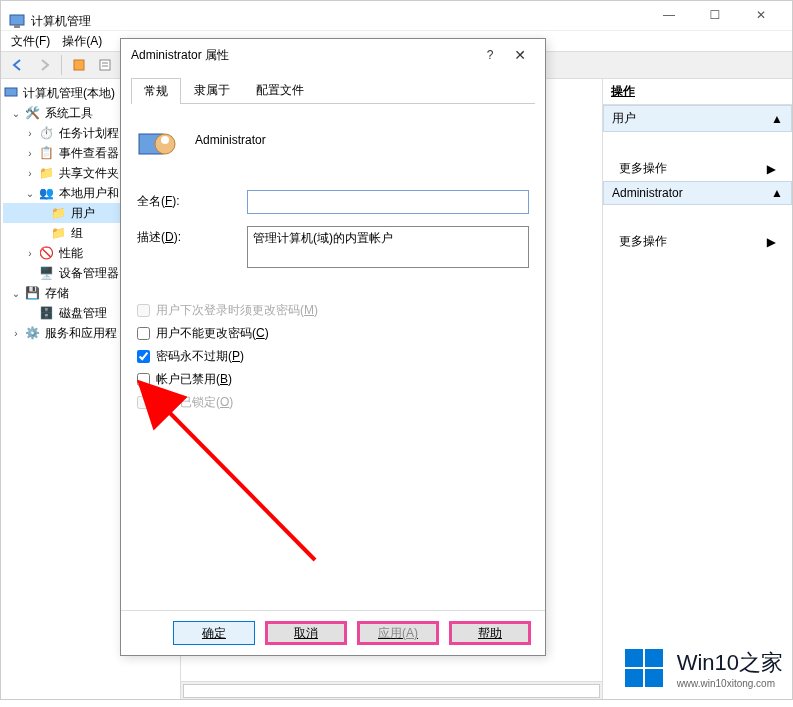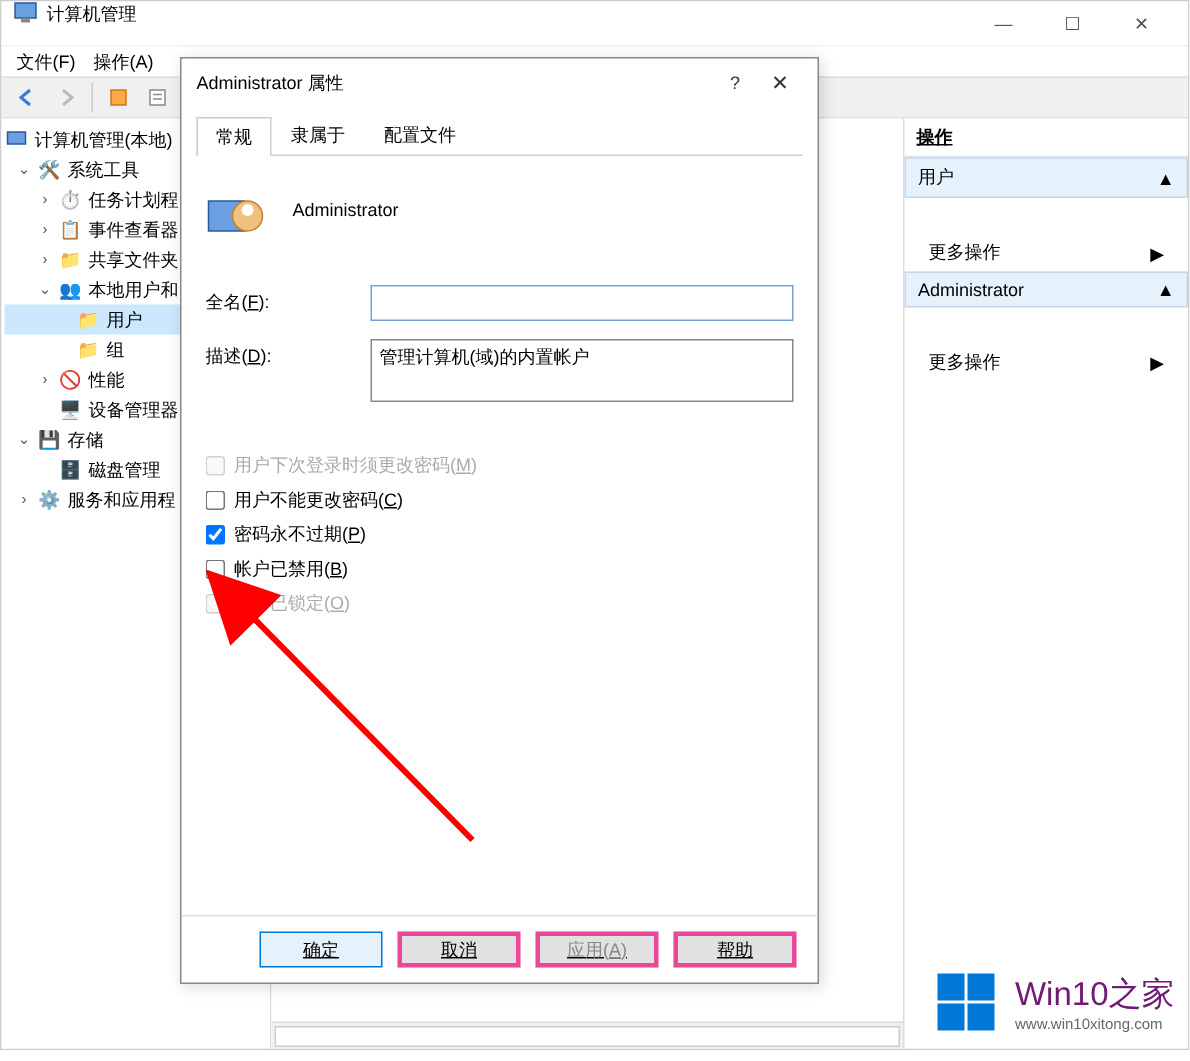--- a/index.html
+++ b/index.html
@@ -1,20 +1,20 @@
 <!DOCTYPE html>
 <html><head>
 <meta charset="utf-8">
 <style>
 * { box-sizing: border-box; margin: 0; padding: 0; font-family: "Microsoft YaHei", "Segoe UI", sans-serif; font-size: 12px; }
 body { background: #fff; width: 793px; height: 707px; position: relative; overflow: hidden; }
 
 
 .main-window { position: absolute; top: 0; left: 0; width: 793px; height: 700px; border: 1px solid #ccc; background: #fff; }
-.titlebar { height: 30px; background: #fff; display: flex; align-items: flex-start; padding: 0 8px; border-bottom: 1px solid #eee; }
+.titlebar { height: 30px; background: #fff; display: flex; align-items: flex-end; padding: 0 8px; border-bottom: 1px solid #eee; }
 .titlebar-icon { width: 16px; height: 16px; margin-right: 6px; }
 .titlebar-text { flex: 1; color: #000; }
 .win-controls { display: flex; gap: 0; }
 .win-btn { width: 46px; height: 30px; display: flex; align-items: center; justify-content: center; color: #555; }
 .menubar { height: 20px; display: flex; gap: 12px; padding: 2px 10px; background: #fff; }
 .menubar span { cursor: default; }
 .toolbar { height: 28px; background: #f0f0f0; border-top: 1px solid #ddd; border-bottom: 1px solid #ddd; display: flex; align-items: center; gap: 4px; padding: 0 6px; }
 .tool-btn { width: 22px; height: 22px; display: flex; align-items: center; justify-content: center; }
 .tool-sep { width: 1px; height: 20px; background: #ccc; margin: 0 2px; }
 
@@ -60,21 +60,21 @@
 .btn.primary { border: 1px solid #0078d7; background: #e5f1fb; }
 .btn.disabled { color: #888; }
 
 
 .arrow-svg { position: absolute; top: 380px; left: 135px; pointer-events: none; }
 
 
 .watermark { position: absolute; right: 10px; bottom: 16px; display: flex; align-items: center; gap: 8px; }
 .watermark-logo { width: 46px; height: 46px; }
 .watermark-text { text-align: left; }
-.watermark-text .big { font-size: 22px; color: #701a75; font-weight: 500; }
+.watermark-text .big { font-size: 22px; color: #0f172a; font-weight: 500; }
 .watermark-text .small { font-size: 10px; color: #666; }
 
 u { text-decoration: underline; }
 </style>
 </head>
 <body>
 
 <div class="main-window">
   <div class="titlebar">
     <span class="titlebar-icon">

